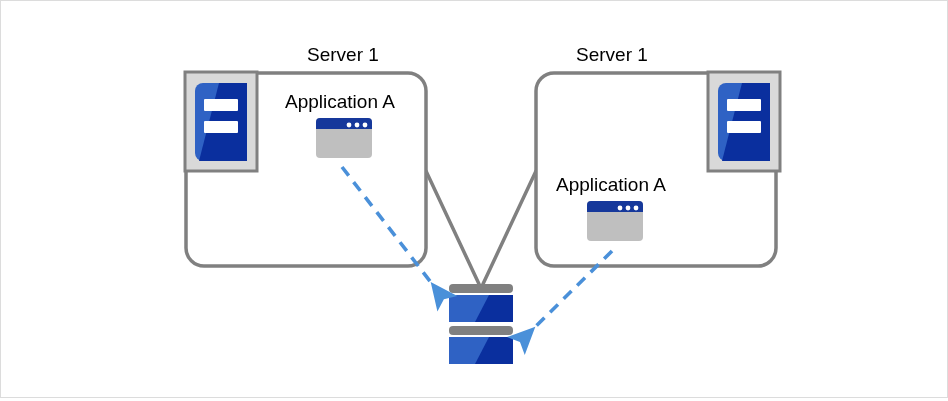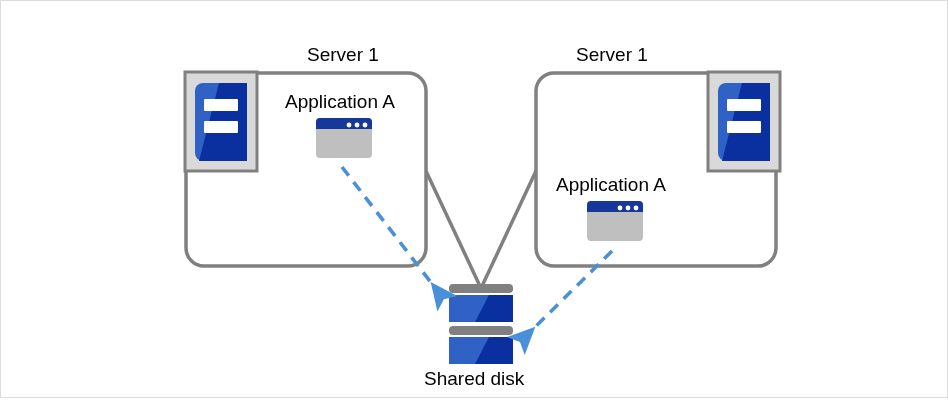--- a/index.html
+++ b/index.html
@@ -113,15 +113,14 @@
   </svg>
 
   <div class="lbl" id="label-server-1">Server 1</div>
 
   <div class="lbl" id="label-server-2">Server 1</div>
 
   <div class="lbl" id="label-app-a-1">Application A</div>
 
   <div class="lbl" id="label-app-a-2">Application A</div>
 
-  <div class="lbl" id="label-shared-disk">Shared disk</div>
 
 </div>
 
 </body></html>

